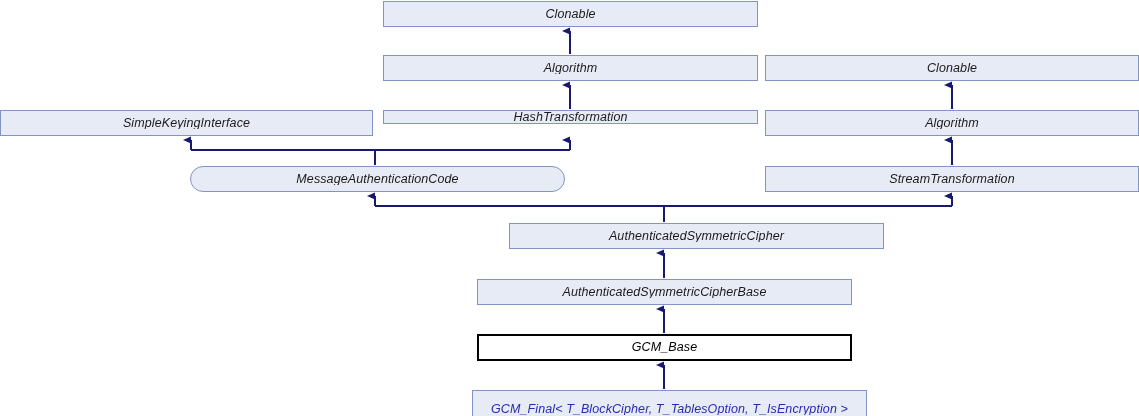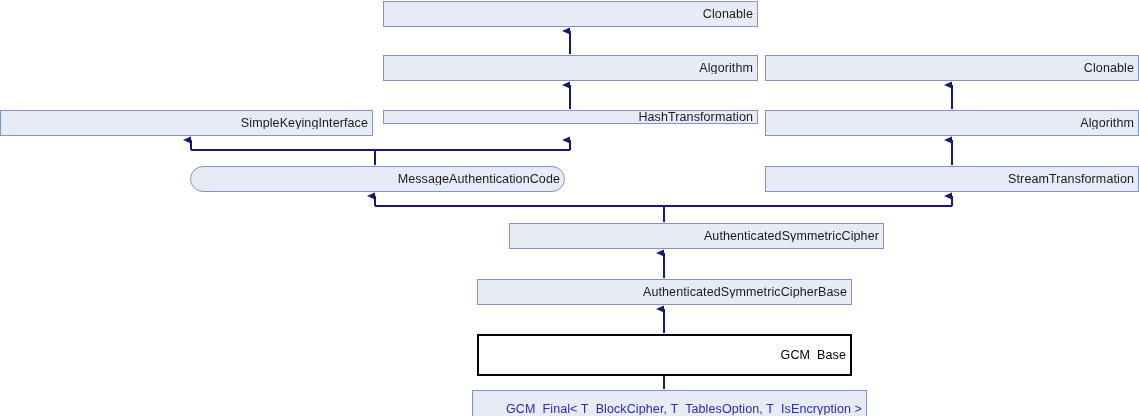--- a/index.html
+++ b/index.html
@@ -23,28 +23,29 @@
     top: 0;
     width: 1139px;
     height: 416px;
     pointer-events: none;
   }
   .node {
     position: absolute;
     box-sizing: border-box;
     display: flex;
     align-items: center;
-    justify-content: flex-end;
+    justify-content: center;
     background: #e7ebf6;
     border: 1px solid #8194c4;
     font-size: 12.5px;
     line-height: 1;
     color: #1b1b1b;
     white-space: nowrap;
     letter-spacing: 0.1px;
+    font-style: italic;
   }
   .node.current {
     background: #ffffff;
     border: 2px solid #000000;
     color: #000000;
   }
   .node.link-node {
     color: #2a2ab0;
   }
   .node-label {
@@ -126,21 +127,21 @@
   </div>
 
   <div class="node" style="left:477px; top:223px; width:375px; height:26px;margin-left:32px;">
     <span class="node-label">AuthenticatedSymmetricCipher</span>
   </div>
 
   <div class="node" style="left:477px; top:279px; width:375px; height:26px;">
     <span class="node-label">AuthenticatedSymmetricCipherBase</span>
   </div>
 
-  <div class="node current" style="left:477px; top:334px; width:375px; height:42px;">
+  <div class="node current" style="left:477px; top:334px; width:375px; height:27px;">
     <span class="node-label">GCM_Base</span>
   </div>
 
   <div class="node link-node" style="left:472px; top:390px; width:395px; height:38px;">
     <span class="node-label">GCM_Final&lt; T_BlockCipher, T_TablesOption, T_IsEncryption &gt;</span>
   </div>
 
 </div>
 
 </body></html>

